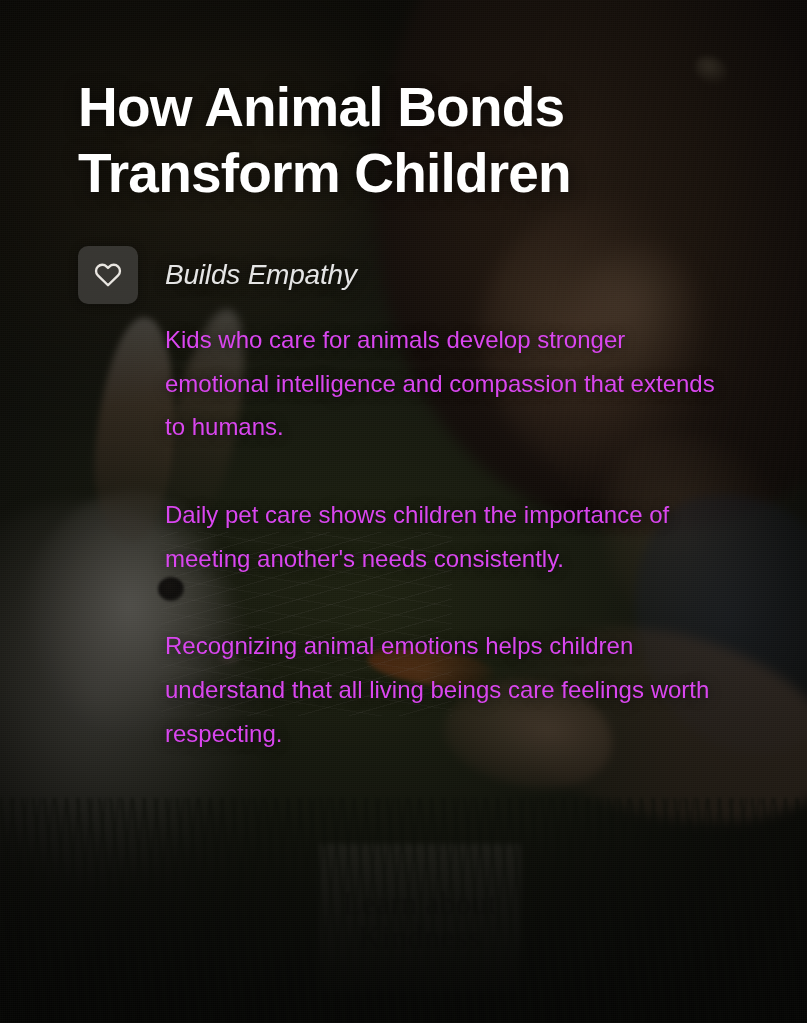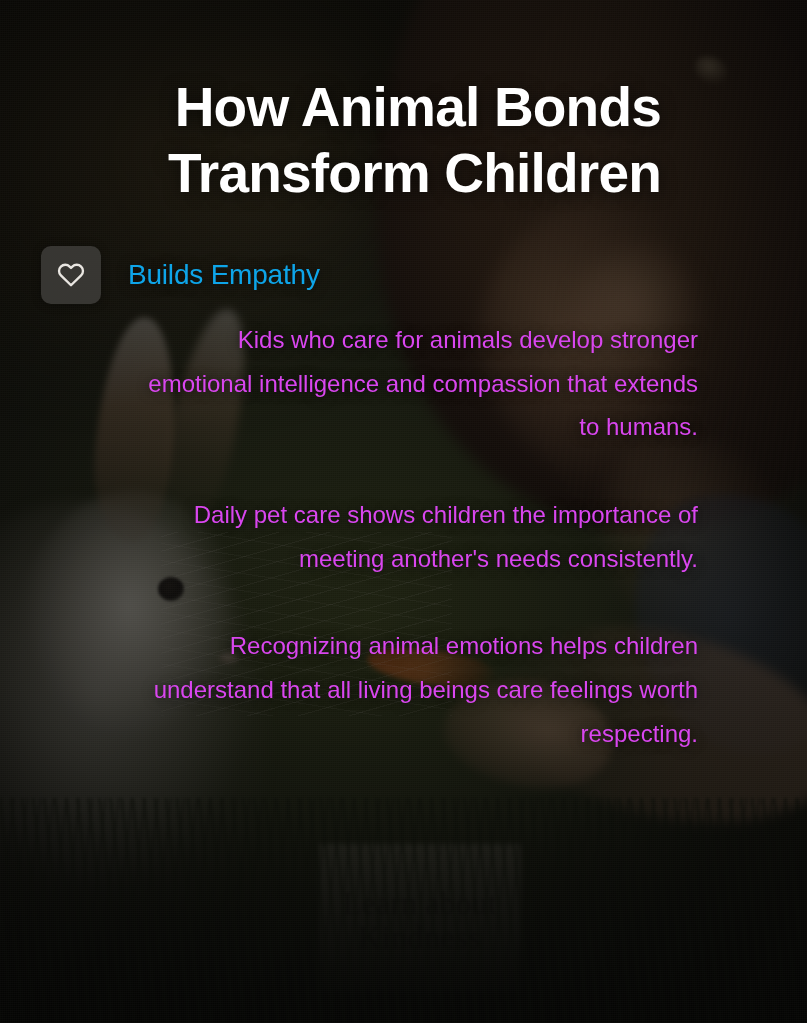--- a/index.html
+++ b/index.html
@@ -274,22 +274,21 @@
     opacity: 0.05;
     background-image:
       repeating-linear-gradient(0deg, rgba(255,255,255,0.35) 0 1px, rgba(0,0,0,0) 1px 2px),
       repeating-linear-gradient(90deg, rgba(255,255,255,0.25) 0 1px, rgba(0,0,0,0) 1px 2px);
   }
 
   
   .content {
     position: relative;
     z-index: 2;
-    padding: 74px 60px 0 41px;
-    text-align: right;
+    padding: 74px 60px 0 78px;
   }
 
   .poster-title {
     margin: 0;
     font-size: 55px;
     line-height: 1.2;
     font-weight: 700;
     letter-spacing: -0.8px;
     color: #ffffff;
     max-width: 620px;
@@ -331,22 +330,23 @@
     fill: none;
     stroke-linecap: round;
     stroke-linejoin: round;
   }
 
   .benefit-title {
     margin: 0;
     font-size: 28px;
     font-weight: 500;
     letter-spacing: -0.2px;
-    color: #0ea5e9;
+    color: #e5e5e5;
     text-shadow: 0 1px 12px rgba(0,0,0,0.55);
+    font-style: italic;
   }
 
   .benefit-desc {
     margin: 14px 0 0 87px;
     max-width: 570px;
     font-size: 24px;
     line-height: 1.82;
     font-weight: 400;
     color: #d946ef;
     text-shadow: 0 1px 12px rgba(0,0,0,0.62);

